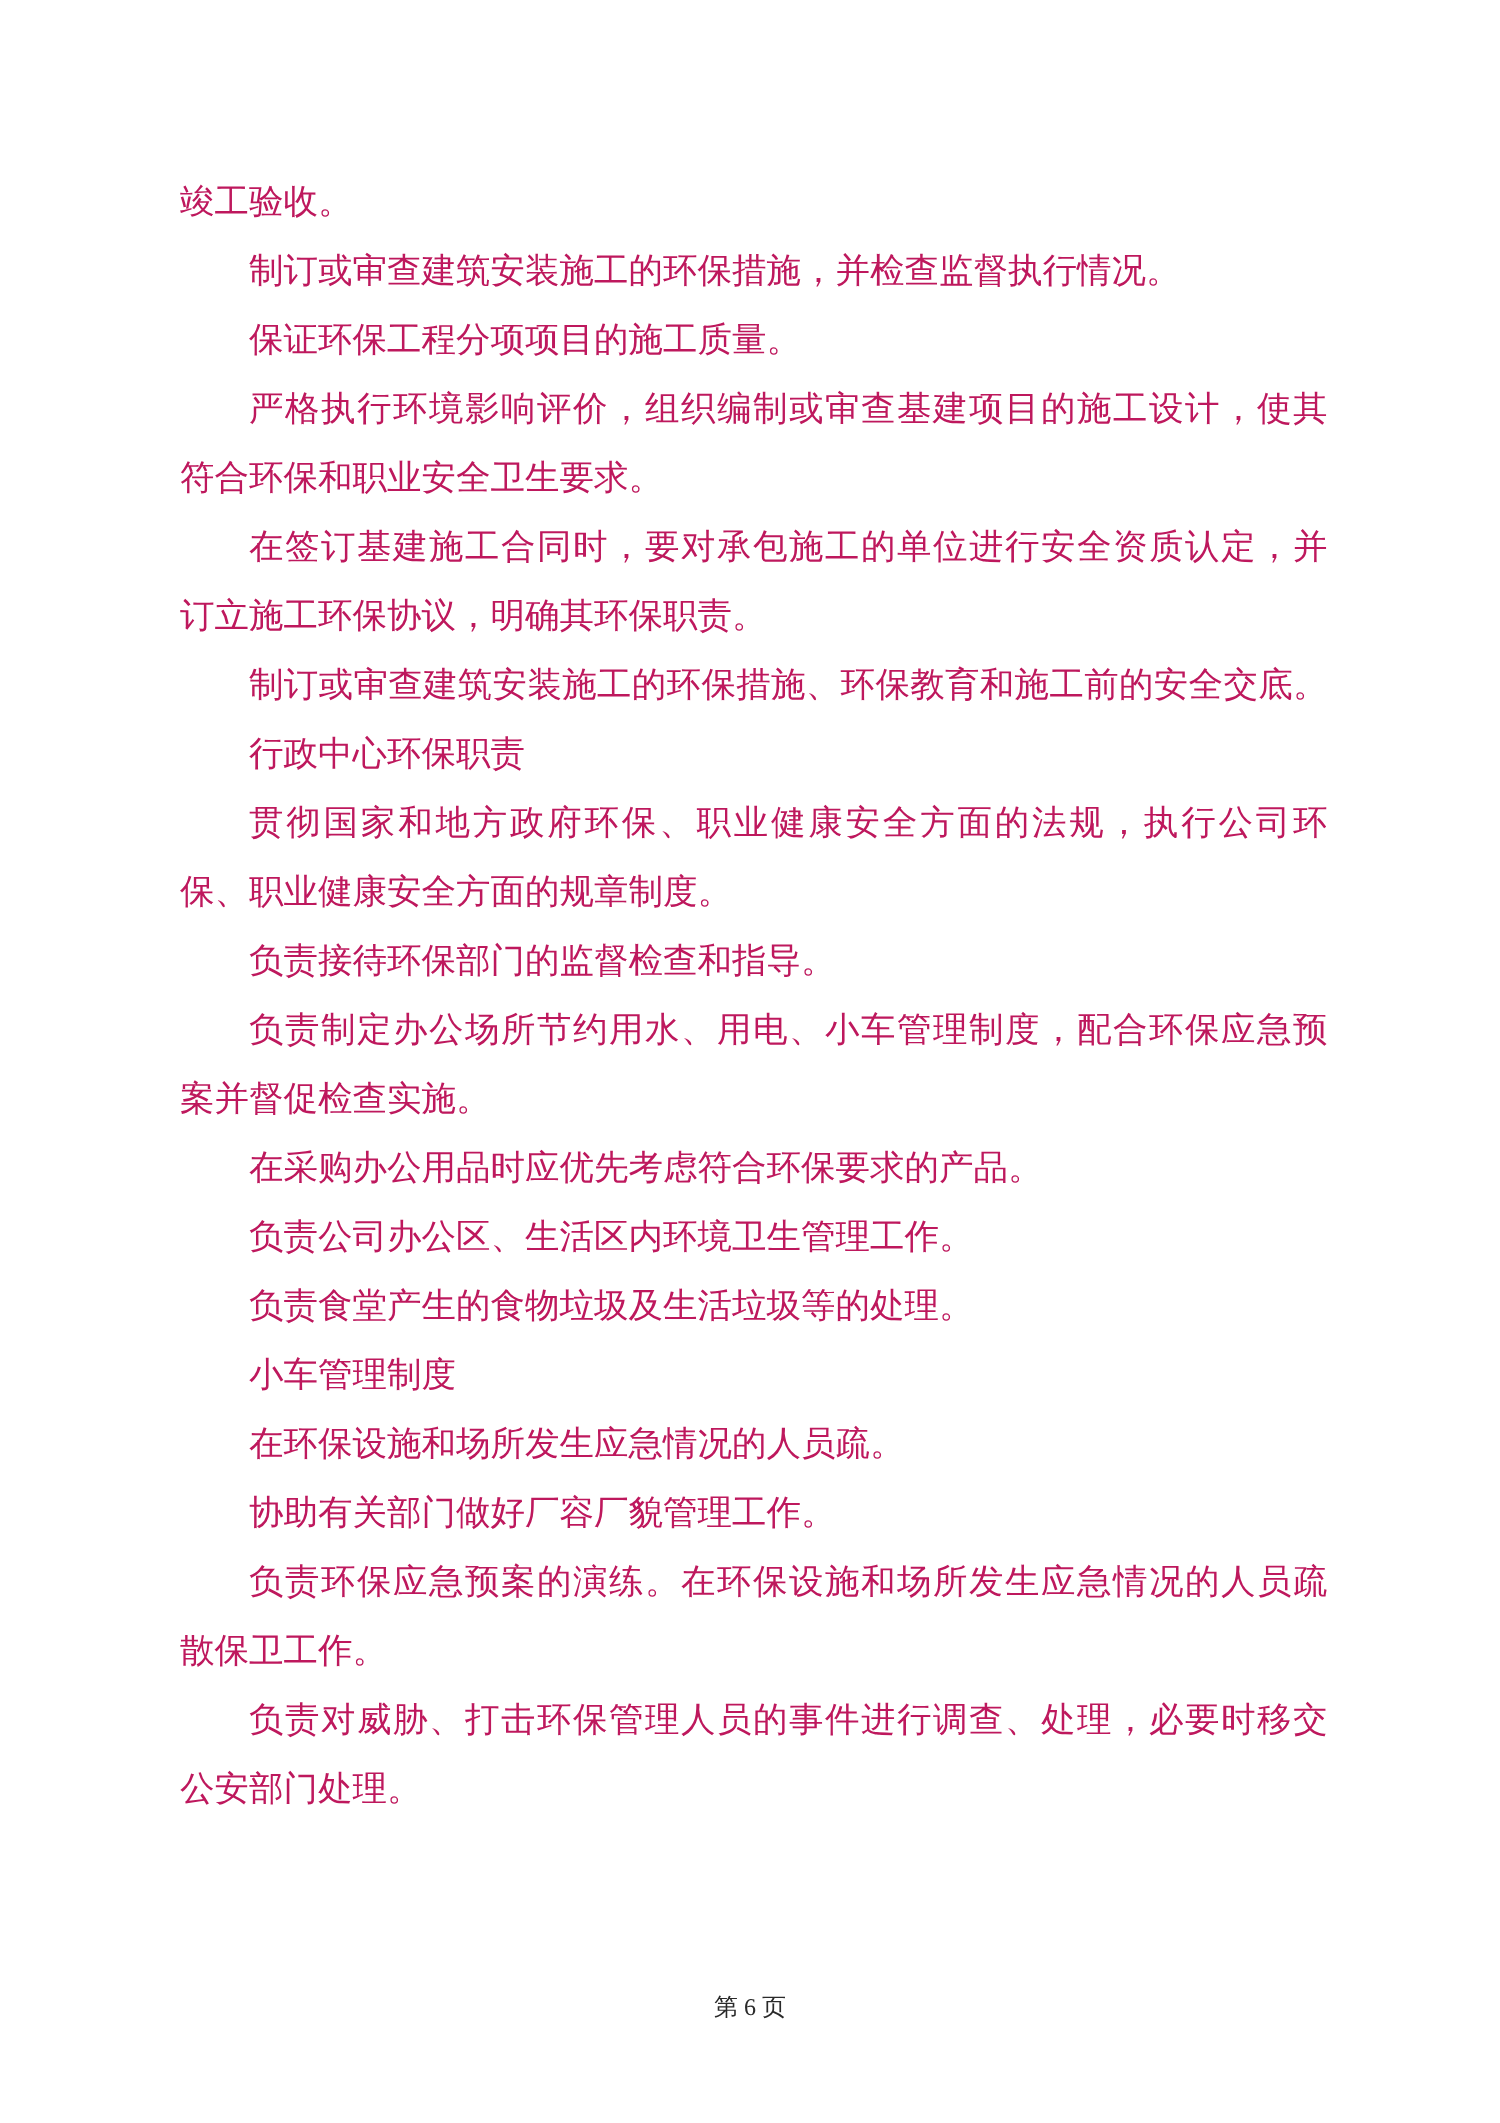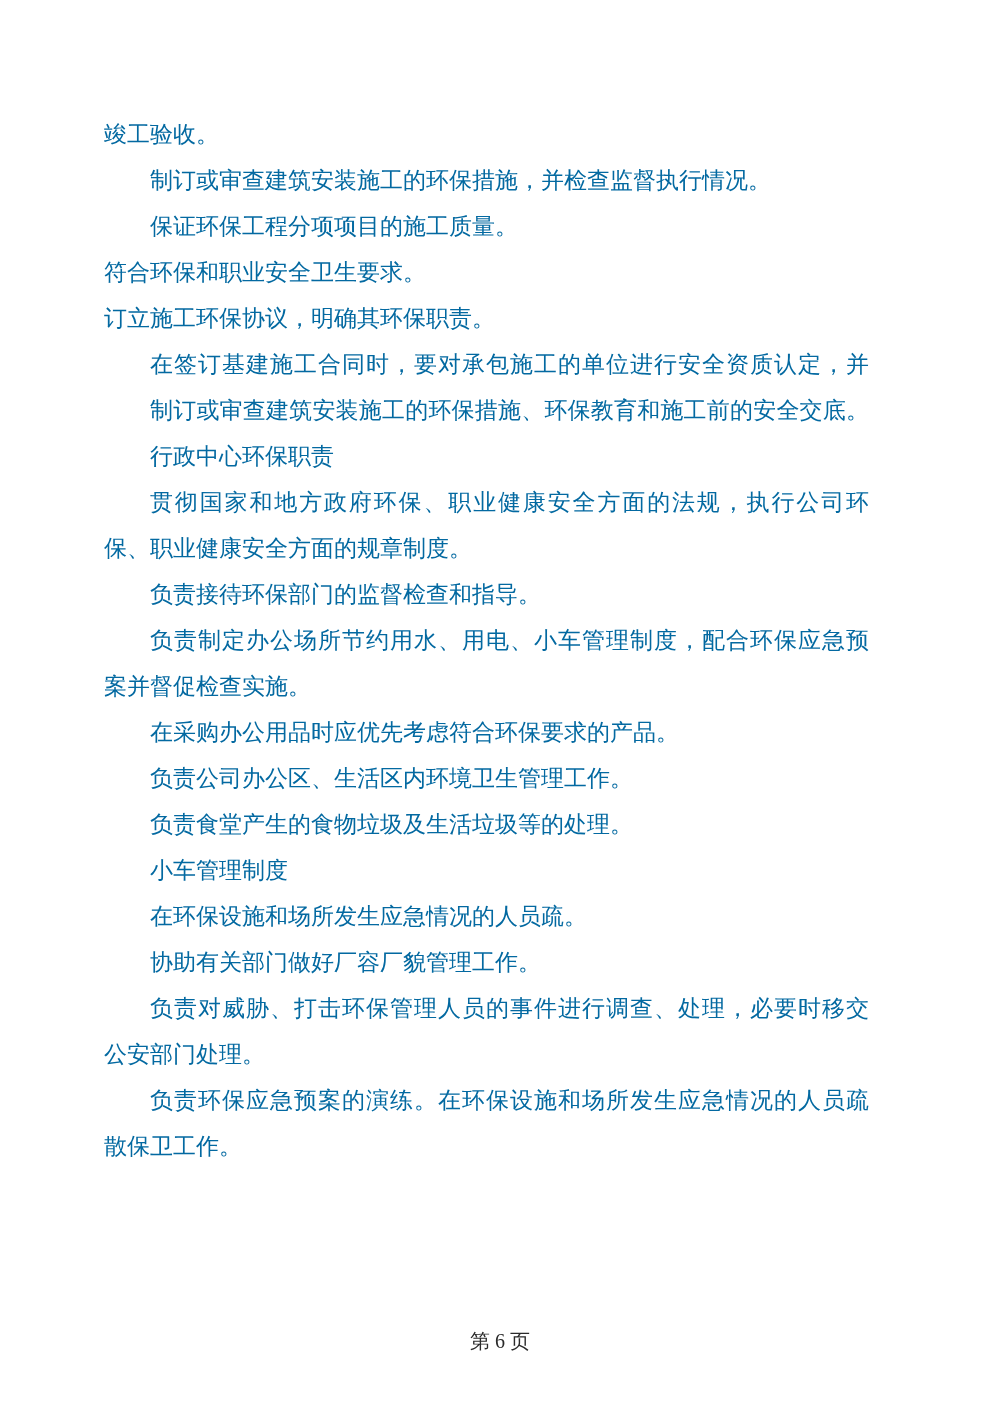--- a/index.html
+++ b/index.html
@@ -10,25 +10,25 @@
   .page {
     position: relative;
     width: 1000px;
     height: 1415px;
     background: #ffffff;
     overflow: hidden;
     font-family: "Liberation Serif", "DejaVu Serif", serif;
   }
   .content {
     position: absolute;
-    left: 104px;
+    left: 120px;
     top: 112px;
     width: 765px;
     font-size: 23px;
-    color: #0369a1;
+    color: #be185d;
   }
   .para {
     margin: 0;
     padding: 0;
   }
   .line {
     height: 46px;
     line-height: 46px;
     text-align: left;
     white-space: normal;
@@ -40,44 +40,45 @@
   .line.just {
     text-align: justify;
     text-align-last: justify;
   }
   .footer {
     position: absolute;
     left: 0;
     top: 1328px;
     width: 100%;
     text-align: center;
-    font-size: 20px;
+    font-size: 16px;
     color: #2a2a2a;
   }
 </style>
 </head>
 <body>
 
 <div class="page">
   <div class="content">
       <div class="para">
         <div class="line">竣工验收。</div>
       </div>
       <div class="para">
         <div class="line ind">制订或审查建筑安装施工的环保措施，并检查监督执行情况。</div>
       </div>
       <div class="para">
         <div class="line ind">保证环保工程分项项目的施工质量。</div>
       </div>
       <div class="para">
+        <div class="line just ind">严格执行环境影响评价，组织编制或审查基建项目的施工设计，使其</div>
         <div class="line">符合环保和职业安全卫生要求。</div>
       </div>
       <div class="para">
+        <div class="line just ind">在签订基建施工合同时，要对承包施工的单位进行安全资质认定，并</div>
         <div class="line">订立施工环保协议，明确其环保职责。</div>
-        <div class="line just ind">在签订基建施工合同时，要对承包施工的单位进行安全资质认定，并</div>
       </div>
       <div class="para">
         <div class="line just ind">制订或审查建筑安装施工的环保措施、环保教育和施工前的安全交底。</div>
       </div>
       <div class="para">
         <div class="line ind">行政中心环保职责</div>
       </div>
       <div class="para">
         <div class="line just ind">贯彻国家和地方政府环保、职业健康安全方面的法规，执行公司环</div>
         <div class="line">保、职业健康安全方面的规章制度。</div>
@@ -101,24 +102,24 @@
       <div class="para">
         <div class="line ind">小车管理制度</div>
       </div>
       <div class="para">
         <div class="line ind">在环保设施和场所发生应急情况的人员疏。</div>
       </div>
       <div class="para">
         <div class="line ind">协助有关部门做好厂容厂貌管理工作。</div>
       </div>
       <div class="para">
+        <div class="line just ind">负责环保应急预案的演练。在环保设施和场所发生应急情况的人员疏</div>
+        <div class="line">散保卫工作。</div>
+      </div>
+      <div class="para">
         <div class="line just ind">负责对威胁、打击环保管理人员的事件进行调查、处理，必要时移交</div>
         <div class="line">公安部门处理。</div>
-      </div>
-      <div class="para">
-        <div class="line just ind">负责环保应急预案的演练。在环保设施和场所发生应急情况的人员疏</div>
-        <div class="line">散保卫工作。</div>
       </div>
     </div>
   <div class="footer">
     <span>第 6 页</span>
   </div>
 </div>
 
 </body></html>

